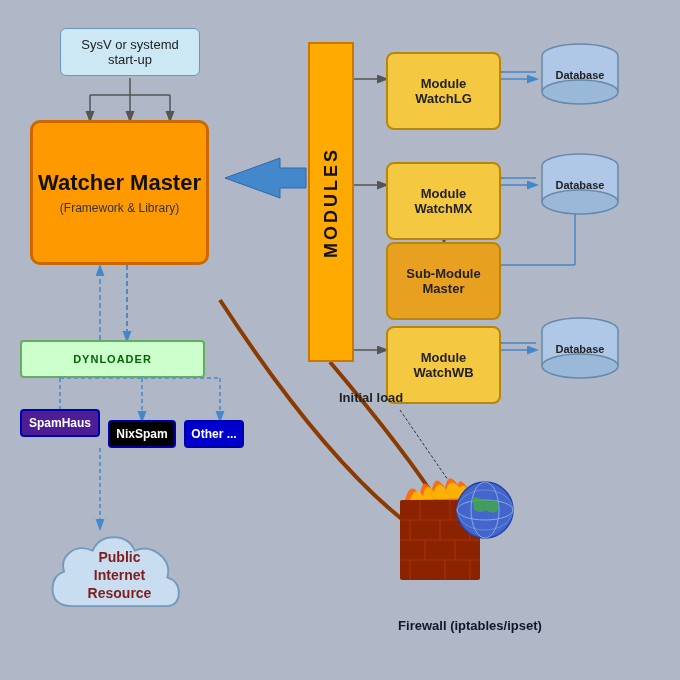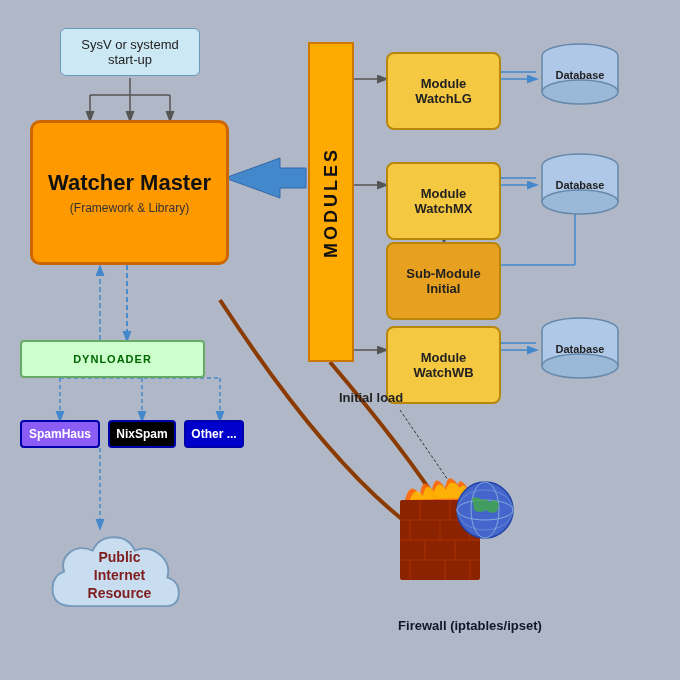--- a/index.html
+++ b/index.html
@@ -36,21 +36,21 @@
       text-align: center;
       padding: 8px 12px;
       font-size: 13px;
       color: #222;
     }
 
     
     .watcher-master {
       position: absolute;
       top: 120px; left: 30px;
-      width: 199px;
+      width: 179px;
       height: 145px;
       background: #ff9900;
       border: 3px solid #cc6600;
       border-radius: 10px;
       text-align: center;
       display: flex;
       flex-direction: column;
       align-items: center;
       justify-content: center;
     }
@@ -119,23 +119,23 @@
       justify-content: center;
       font-size: 11px;
       font-weight: bold;
       color: #006600;
       letter-spacing: 1px;
     }
 
     
     .spamhaus-box {
       position: absolute;
-      top: 420px; left: 20px;
+      top: 409px; left: 20px;
       width: 80px; height: 28px;
-      background: #8b5cf6;
+      background: #4c1d95;
       border: 2px solid #0000aa;
       border-radius: 4px;
       display: flex; align-items: center; justify-content: center;
       font-size: 12px; font-weight: bold; color: white;
     }
     .nixspam-box {
       position: absolute;
       top: 420px; left: 108px;
       width: 68px; height: 28px;
       background: #000000;
@@ -283,21 +283,21 @@
     <div>WatchLG</div>
   </div>
 
   <div class="module-box module-watchmx">
     <div>Module</div>
     <div>WatchMX</div>
   </div>
 
   <div class="module-box submodule-watchmb">
     <div>Sub-Module</div>
-    <div>Initial</div>
+    <div>Master</div>
   </div>
 
   <div class="module-box module-watchwb">
     <div>Module</div>
     <div>WatchWB</div>
   </div>
 
   <svg style="position:absolute;top:42px;left:536px;width:90px;height:68px" xmlns="http://www.w3.org/2000/svg">
     <ellipse cx="44" cy="14" rx="38" ry="12" fill="#b0c8e8" stroke="#6688aa" stroke-width="1.5"></ellipse>
     <rect x="6" y="14" width="76" height="36" fill="#b0c8e8" stroke="#6688aa" stroke-width="0"></rect>

